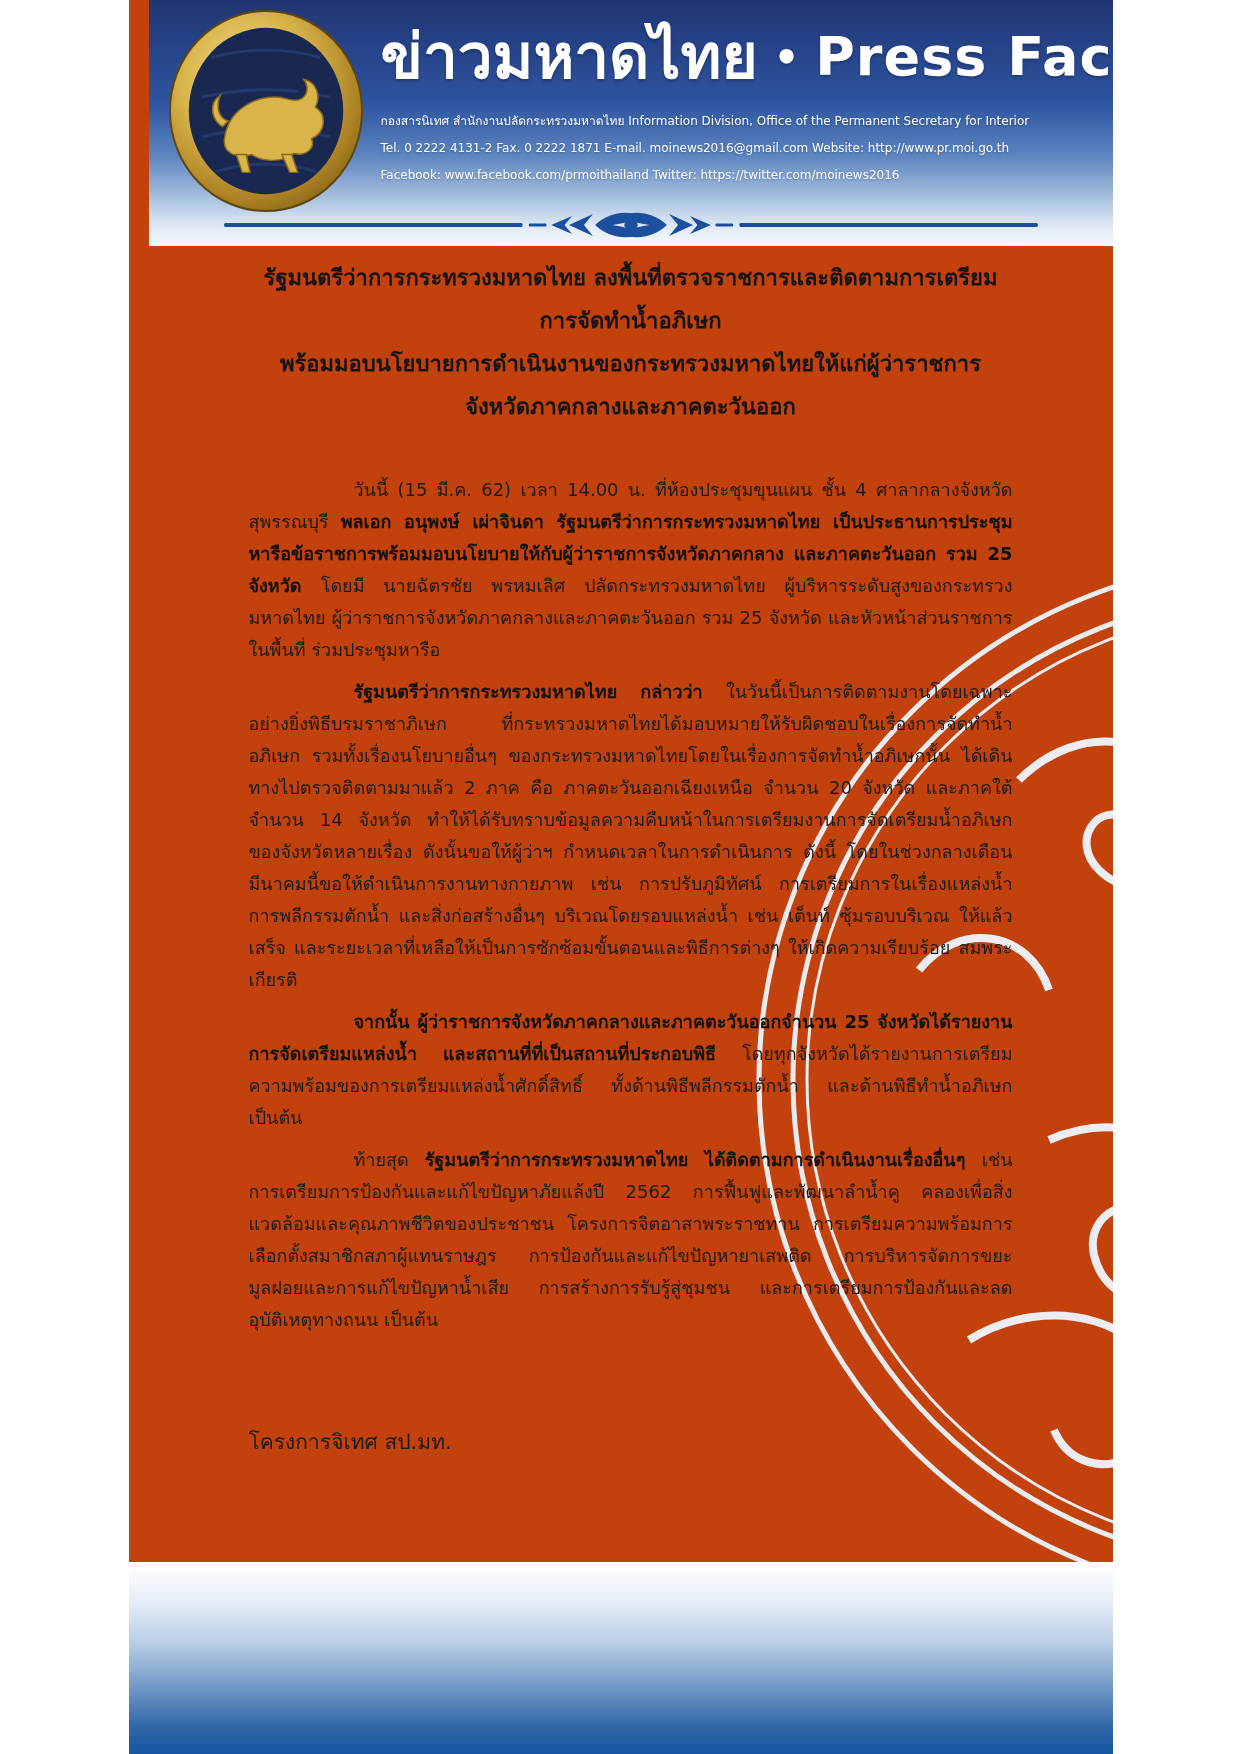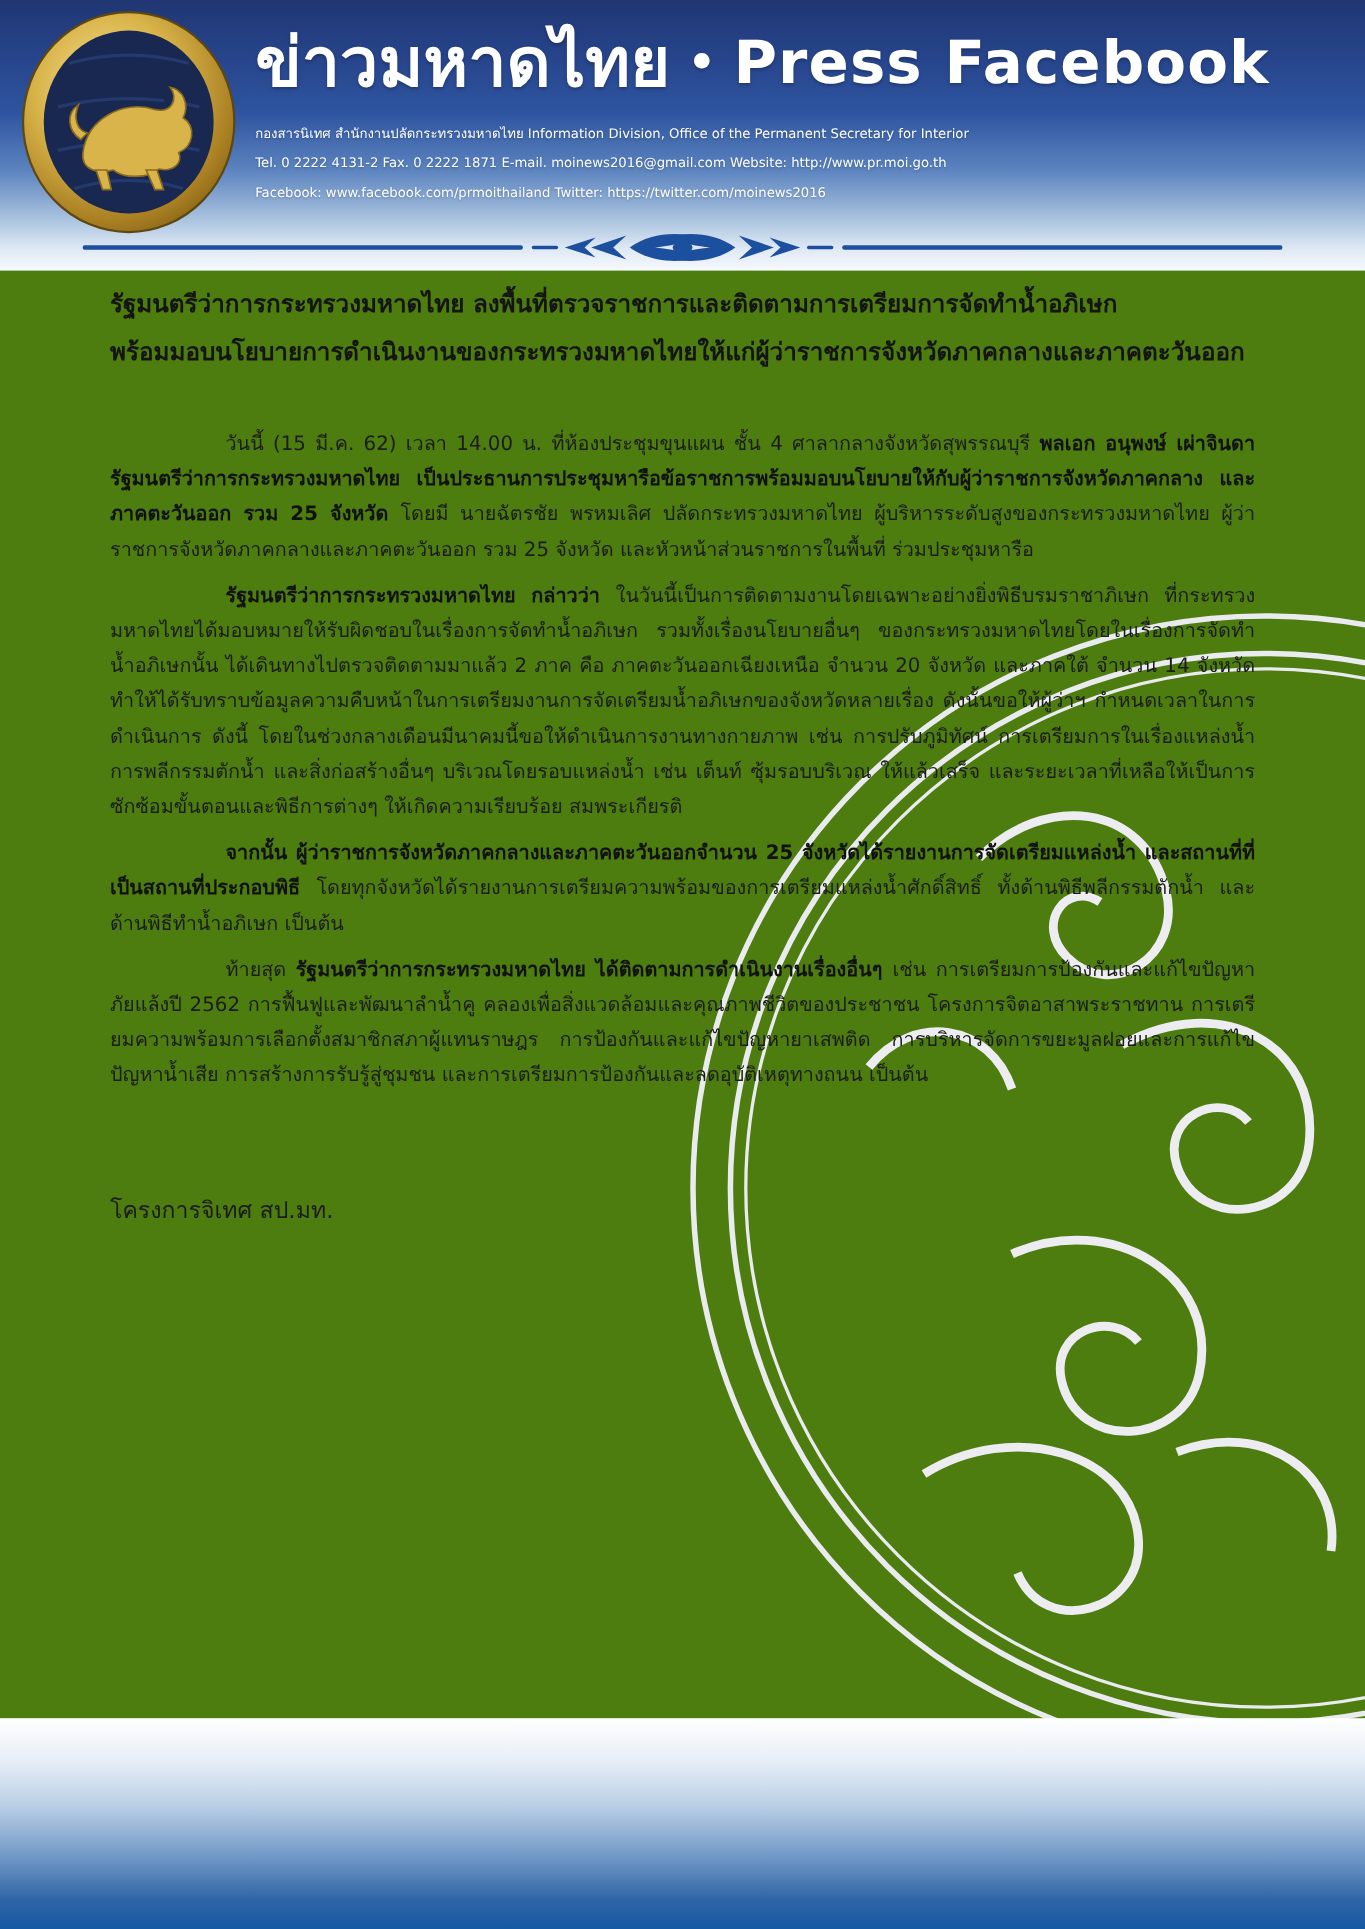--- a/index.html
+++ b/index.html
@@ -1,26 +1,27 @@
 <!DOCTYPE html>
 <html lang="th"><head>
 <meta charset="utf-8">
 <style>
   * { margin: 0; padding: 0; box-sizing: border-box; }
   html, body { background: #ffffff; }
   body { font-family: "DejaVu Sans", sans-serif; }
 
   .page {
     position: relative;
-    width: 1241px;
+    width: 984px;
     height: 1754px;
     margin: 0 auto;
-    background: #4d7c0f;
+    background: #c2410c;
     overflow: hidden;
     color: #1c1c1c;
+    padding-left: 20px;
   }
 
   
   .watermark {
     position: absolute;
     left: 590px;
     top: 520px;
     width: 651px;
     height: 1110px;
     pointer-events: none;
@@ -78,21 +79,21 @@
   }
   .divider svg { width: 100%; height: 100%; display: block; }
 
   
   .content {
     position: relative;
     margin: 0 100px;
   }
   .headline {
     margin-top: 10px;
-    text-align: left;
+    text-align: center;
     font-size: 22px;
     font-weight: bold;
     line-height: 43px;
     color: #141414;
   }
   .headline .hl { display: block; }
   .para {
     font-size: 18px;
     line-height: 32px;
     text-align: justify;

